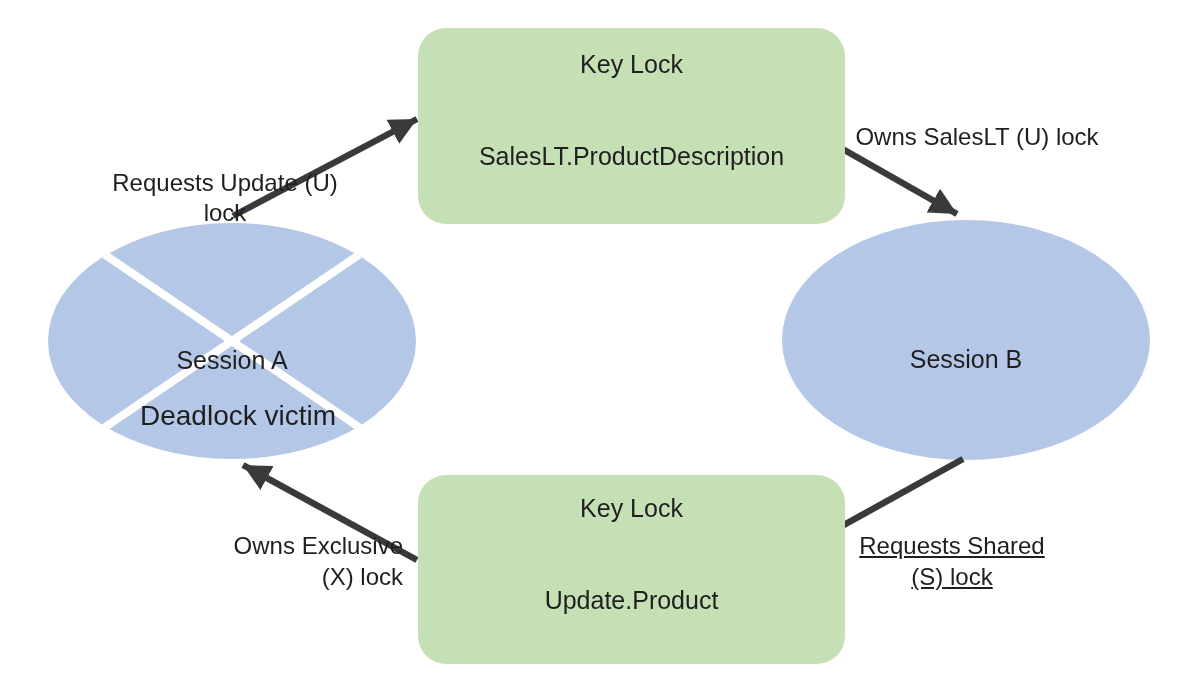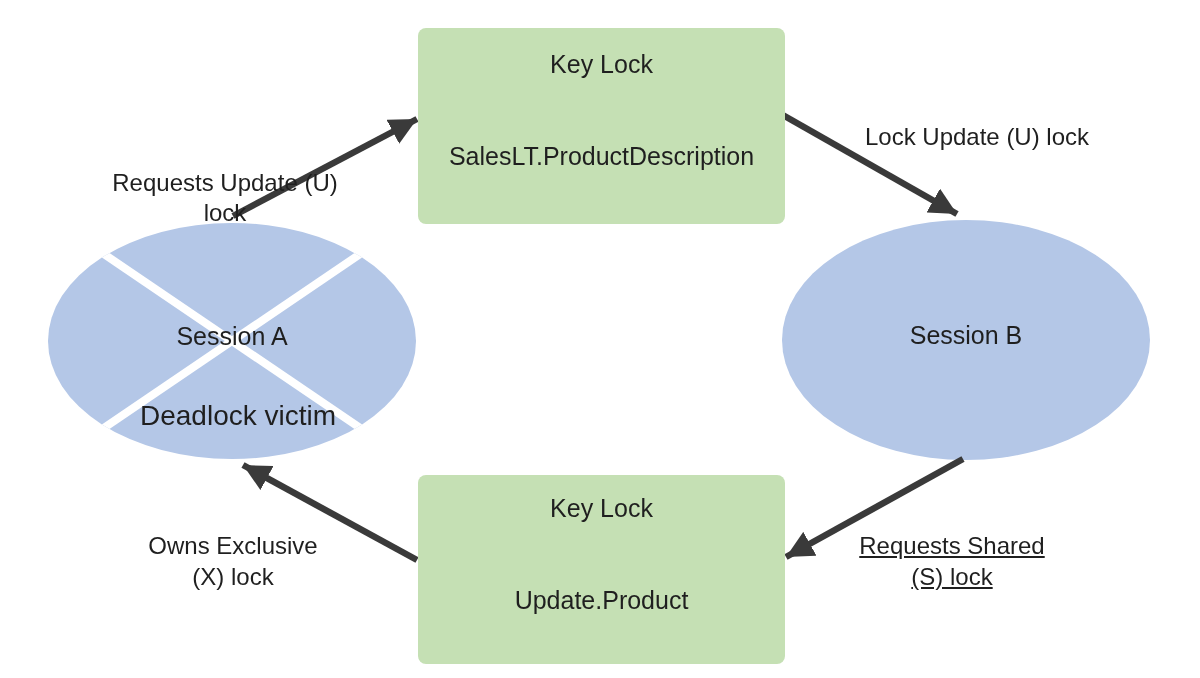--- a/index.html
+++ b/index.html
@@ -24,23 +24,23 @@
     height: 678px;
   }
   .fill-blue  { fill: var(--node-blue, #b4c7e7); }
   .cross-line { stroke: var(--cross, #ffffff); stroke-width: 8; }
   .edge       { stroke: var(--arrow, #3a3a3a); stroke-width: 6.5; fill: none; }
   .arrow-head { fill: var(--arrow, #3a3a3a); }
 
   .lock-node {
     position: absolute;
     left: 418px;
-    width: 367px;
+    width: 427px;
     background: var(--node-green, #c5e0b4);
-    border-radius: 8px;
+    border-radius: 28px;
     display: flex;
     flex-direction: column;
     align-items: center;
     text-align: left;
   }
   .lock-node.top    { top: 28px;  height: 176px; padding-top: 20px; }
   .lock-node.bottom { top: 475px; height: 172px; padding-top: 17px; }
   .lock-title {
     font-size: 25px;
     line-height: 32px;
@@ -50,20 +50,21 @@
     line-height: 32px;
     margin-top: 60px;
   }
   .ellipse-label {
     position: absolute;
     transform: translateX(-50%);
     white-space: nowrap;
     font-size: 25px;
     line-height: 30px;
     text-align: center;
+    margin-top: 24px;
   }
   .victim-label {
     position: absolute;
     transform: translateX(-50%);
     white-space: nowrap;
     font-size: 28px;
     line-height: 34px;
     text-align: center;
   }
   .edge-label {
@@ -115,19 +116,19 @@
     <div class="lock-title">Key Lock</div>
     <div class="lock-name">Update.Product</div>
   </div>
 
   <div class="ellipse-label" style="left:232px; top:321px;">Session A</div>
   <div class="victim-label" style="left:238px; top:399px;">Deadlock victim</div>
   <div class="ellipse-label" style="left:966px; top:320px;">Session B</div>
 
   <div class="edge-label" style="left:225px; top:120px;margin-top:48px;">Requests Update (U)
 lock</div>
-  <div class="edge-label" style="left:977px; top:122px;">Lock Update (U) lock</div>
+  <div class="edge-label" style="left:977px; top:122px;">Owns SalesLT (U) lock</div>
   <div class="edge-label tall" style="left:952px; top:530px;text-decoration:underline;">Requests Shared
 (S) lock</div>
-  <div class="edge-label tall" style="left:233px; top:530px;">Owns Exclusive
+  <div class="edge-label tall" style="left:233px; top:530px;text-align:right;">Owns Exclusive
 (X) lock</div>
 
 </div>
 
 </body></html>

